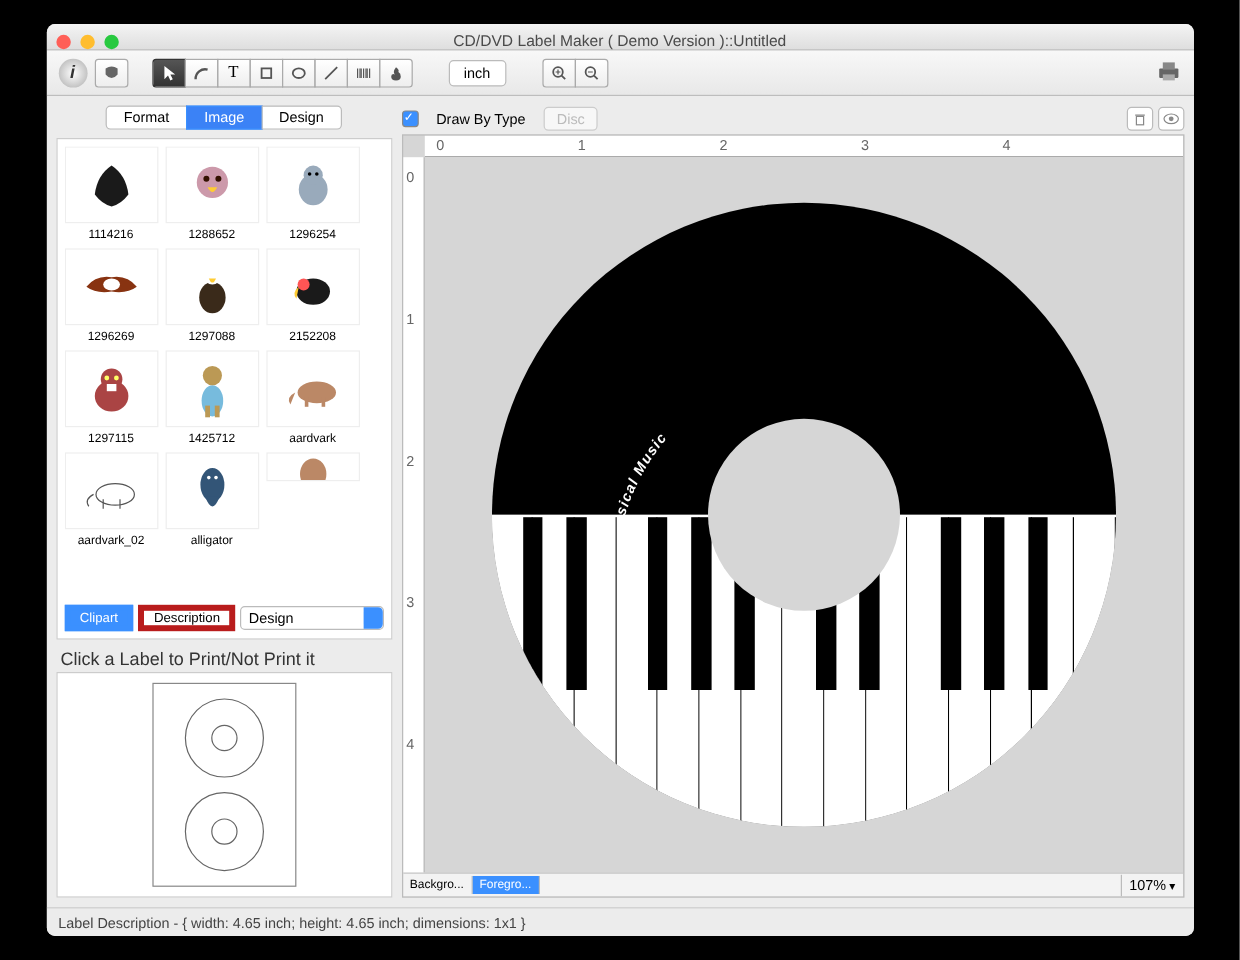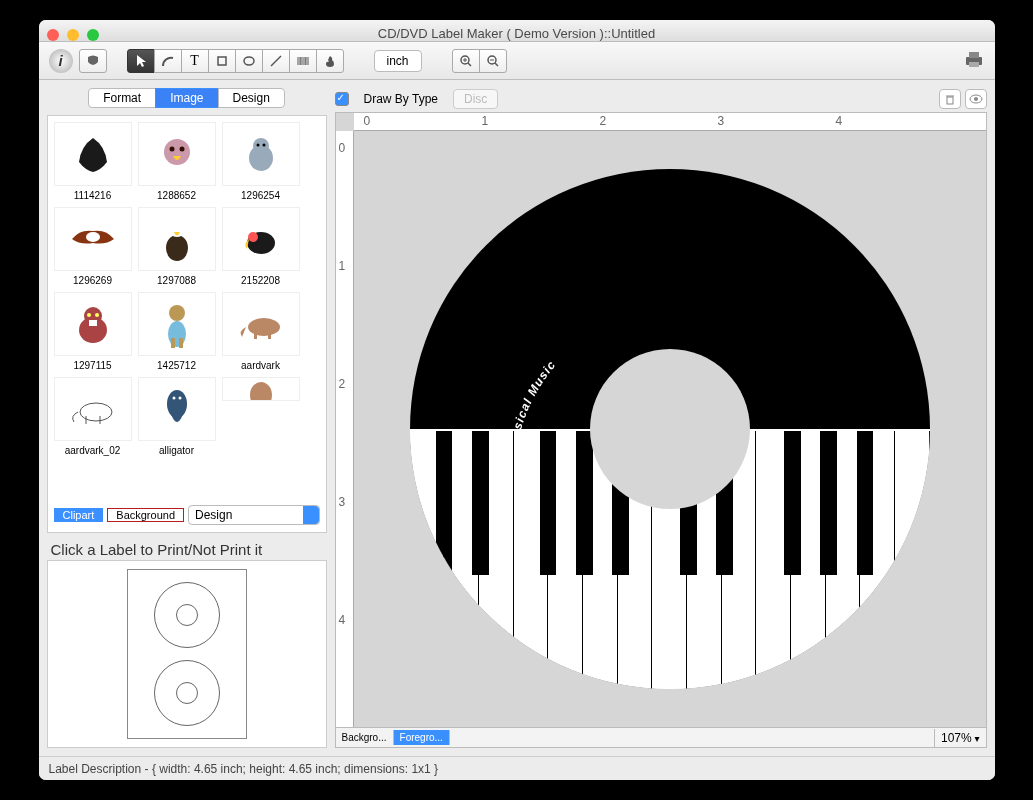--- a/index.html
+++ b/index.html
@@ -26,21 +26,21 @@
 .tab{padding:2px 14px;border:1px solid #bbb;background:#fff;margin-left:-1px;cursor:pointer;font-size:12px}
 .tab:first-child{border-radius:4px 0 0 4px;margin-left:0}
 .tab:last-child{border-radius:0 4px 4px 0}
 .tab.active{background:#3b82f6;color:#fff;border-color:#3b90ff}
 .panel{border:1px solid #ccc;background:#fff;padding:6px;flex:0 0 auto}
 .thumbs{height:380px;overflow-y:auto;display:flex;flex-wrap:wrap;gap:6px;align-content:flex-start}
 .th{width:78px;text-align:center}
 .thimg{width:78px;height:64px;background:#fff;border:1px solid #eee;display:flex;align-items:center;justify-content:center;cursor:pointer}
 .thcap{font-size:10px;margin-top:4px;white-space:nowrap;overflow:hidden;text-overflow:ellipsis}
 .catrow{display:flex;gap:4px;align-items:center;height:22px;margin-top:2px}
-.mini{padding:0 8px;border:1px solid #b91c1c;font-size:11px;background:#fff;cursor:pointer}
+.mini{padding:0 8px;border:5px solid #b91c1c;font-size:11px;background:#fff;cursor:pointer}
 .mini.active{background:#3b90ff;color:#fff;border-color:#3b90ff}
 .dd{flex:1;height:20px;border:1px solid #bbb;border-radius:4px;background:#fff;display:flex;align-items:center;padding:0 6px;font-size:11px;position:relative;cursor:pointer}
 .dd::after{content:"";position:absolute;right:0;top:0;width:16px;height:100%;background:#3b90ff;border-radius:0 4px 4px 0}
 .lblsec{flex:1;display:flex;flex-direction:column}
 .lblhint{font-size:15px;margin:4px 0 2px 4px;color:#333}
 .lblbox{flex:1;border:1px solid #ccc;background:#fff;display:flex;align-items:center;justify-content:center}
 .sheet{width:120px;height:170px;border:1px solid #888;background:#fff;position:relative}
 .ring{position:absolute;left:50%;transform:translateX(-50%);border:1px solid #666;border-radius:50%}
 .right{flex:1;display:flex;flex-direction:column}
 .rtop{height:22px;display:flex;align-items:center;gap:15px;margin-bottom:2px}
@@ -294,21 +294,21 @@
               <div class="thimg" style="height:24px;overflow:hidden">
                 <svg width="40" height="44">
                   <ellipse cx="20" cy="28" rx="11" ry="13" fill="#b86"></ellipse>
                   <path d="M14 10 Q20 2 26 10" fill="#964"></path>
                 </svg>
               </div>
             </div>
           </div>
         <div class="catrow">
           <div class="mini active">Clipart</div>
-          <div class="mini">Background</div>
+          <div class="mini">Description</div>
           <div class="dd">
               <span>Design</span>
             </div>
         </div>
       </div>
       <div class="lblsec">
         <div class="lblhint">Click a Label to Print/Not Print it</div>
         <div class="lblbox">
           <div class="sheet">
             <div class="ring" style="width:66px;height:66px;top:12px"></div>

